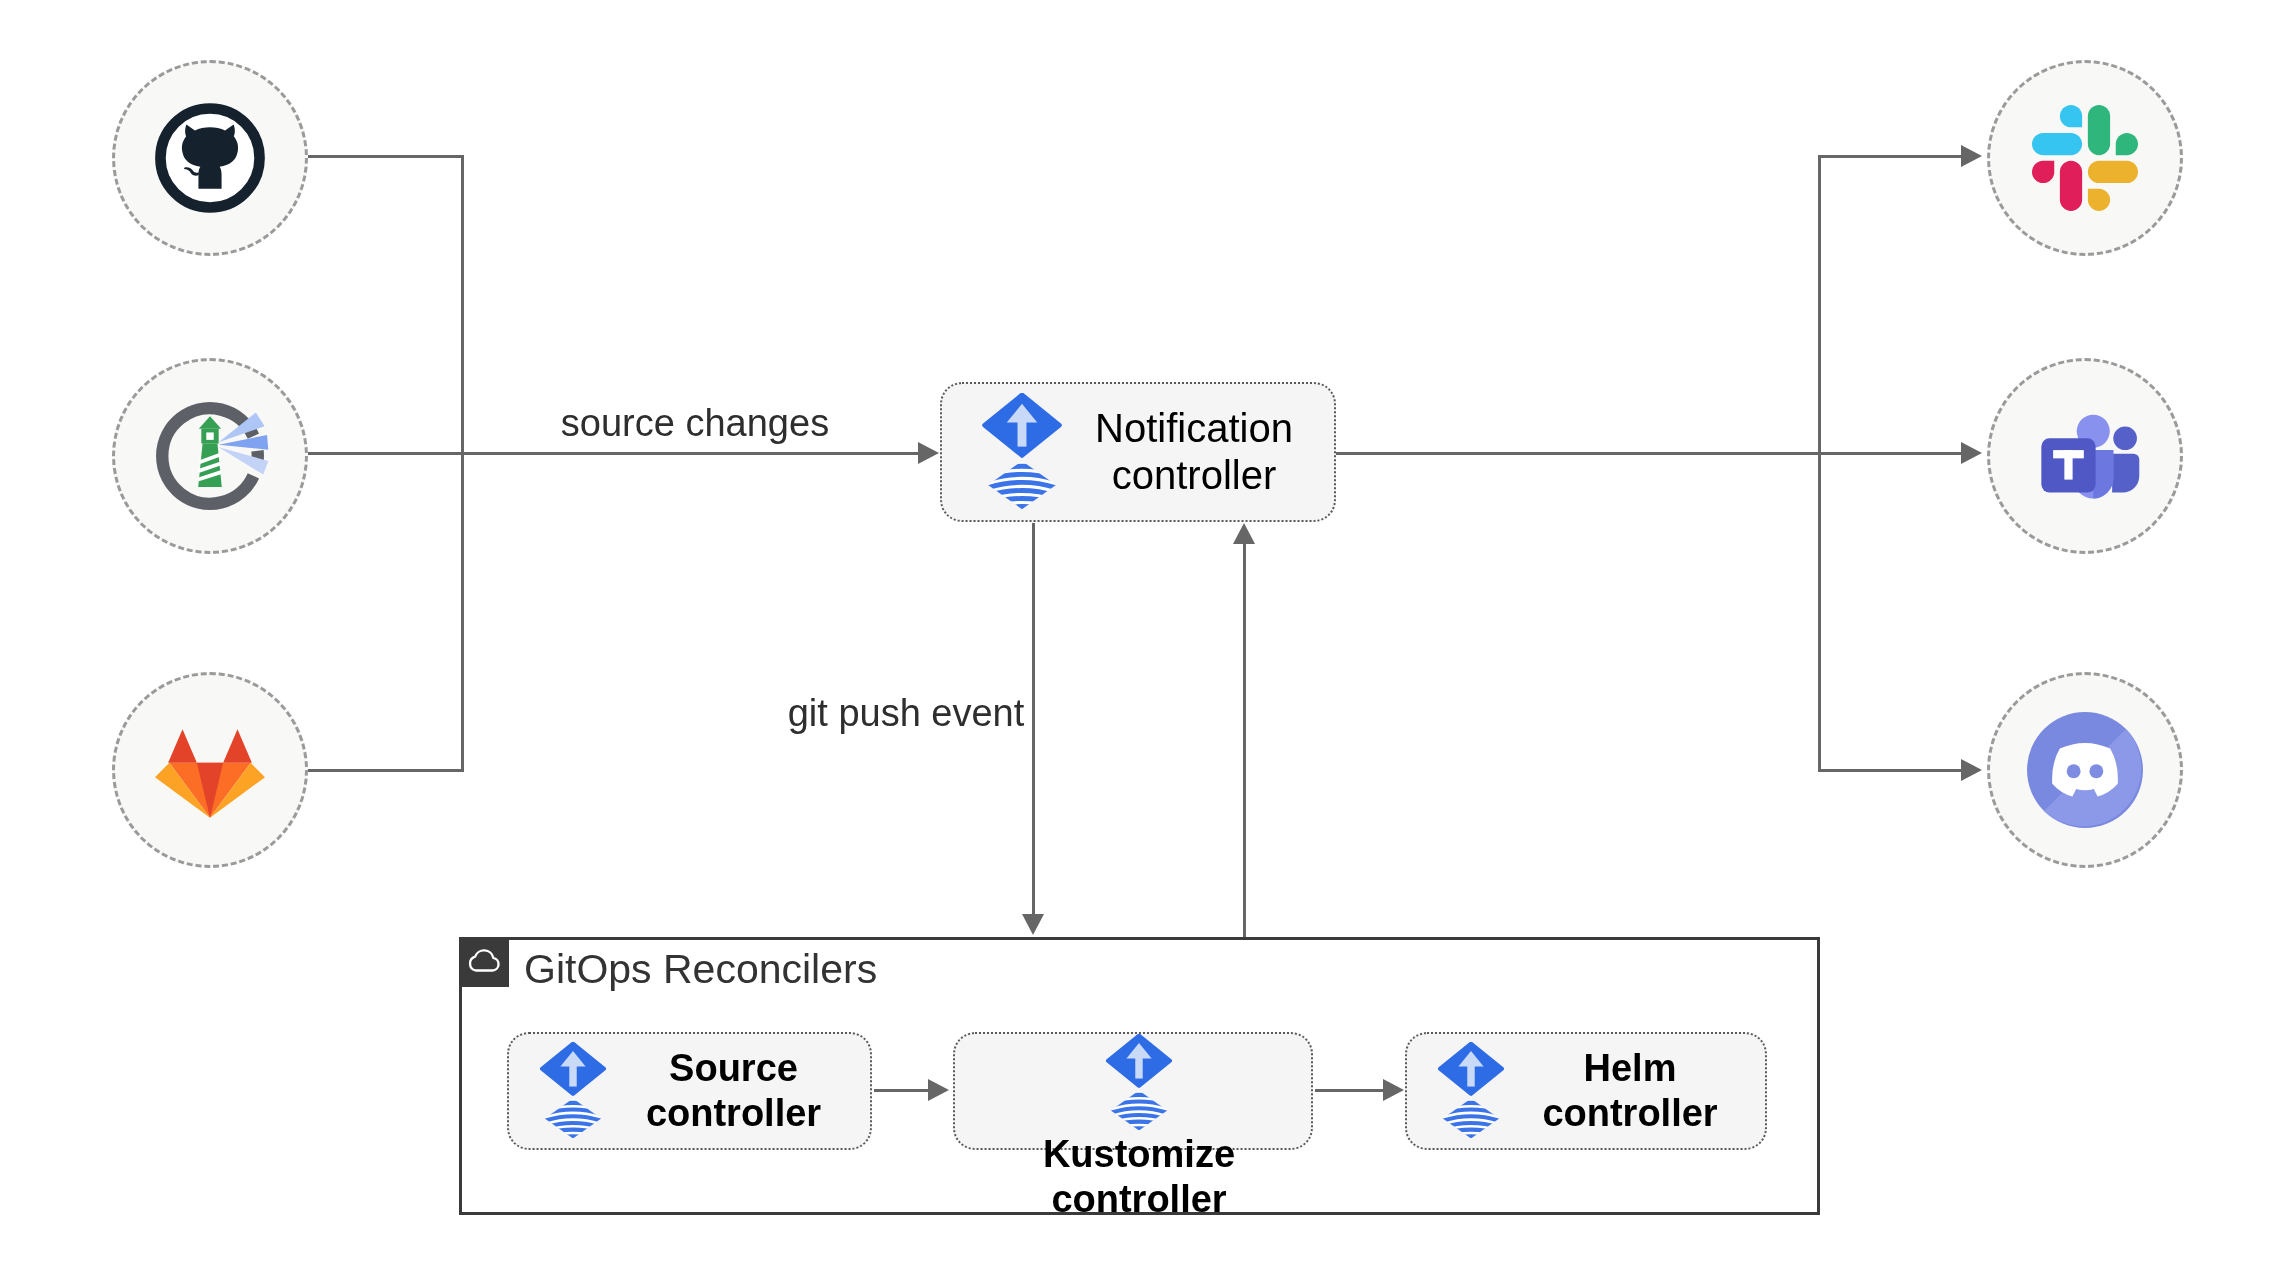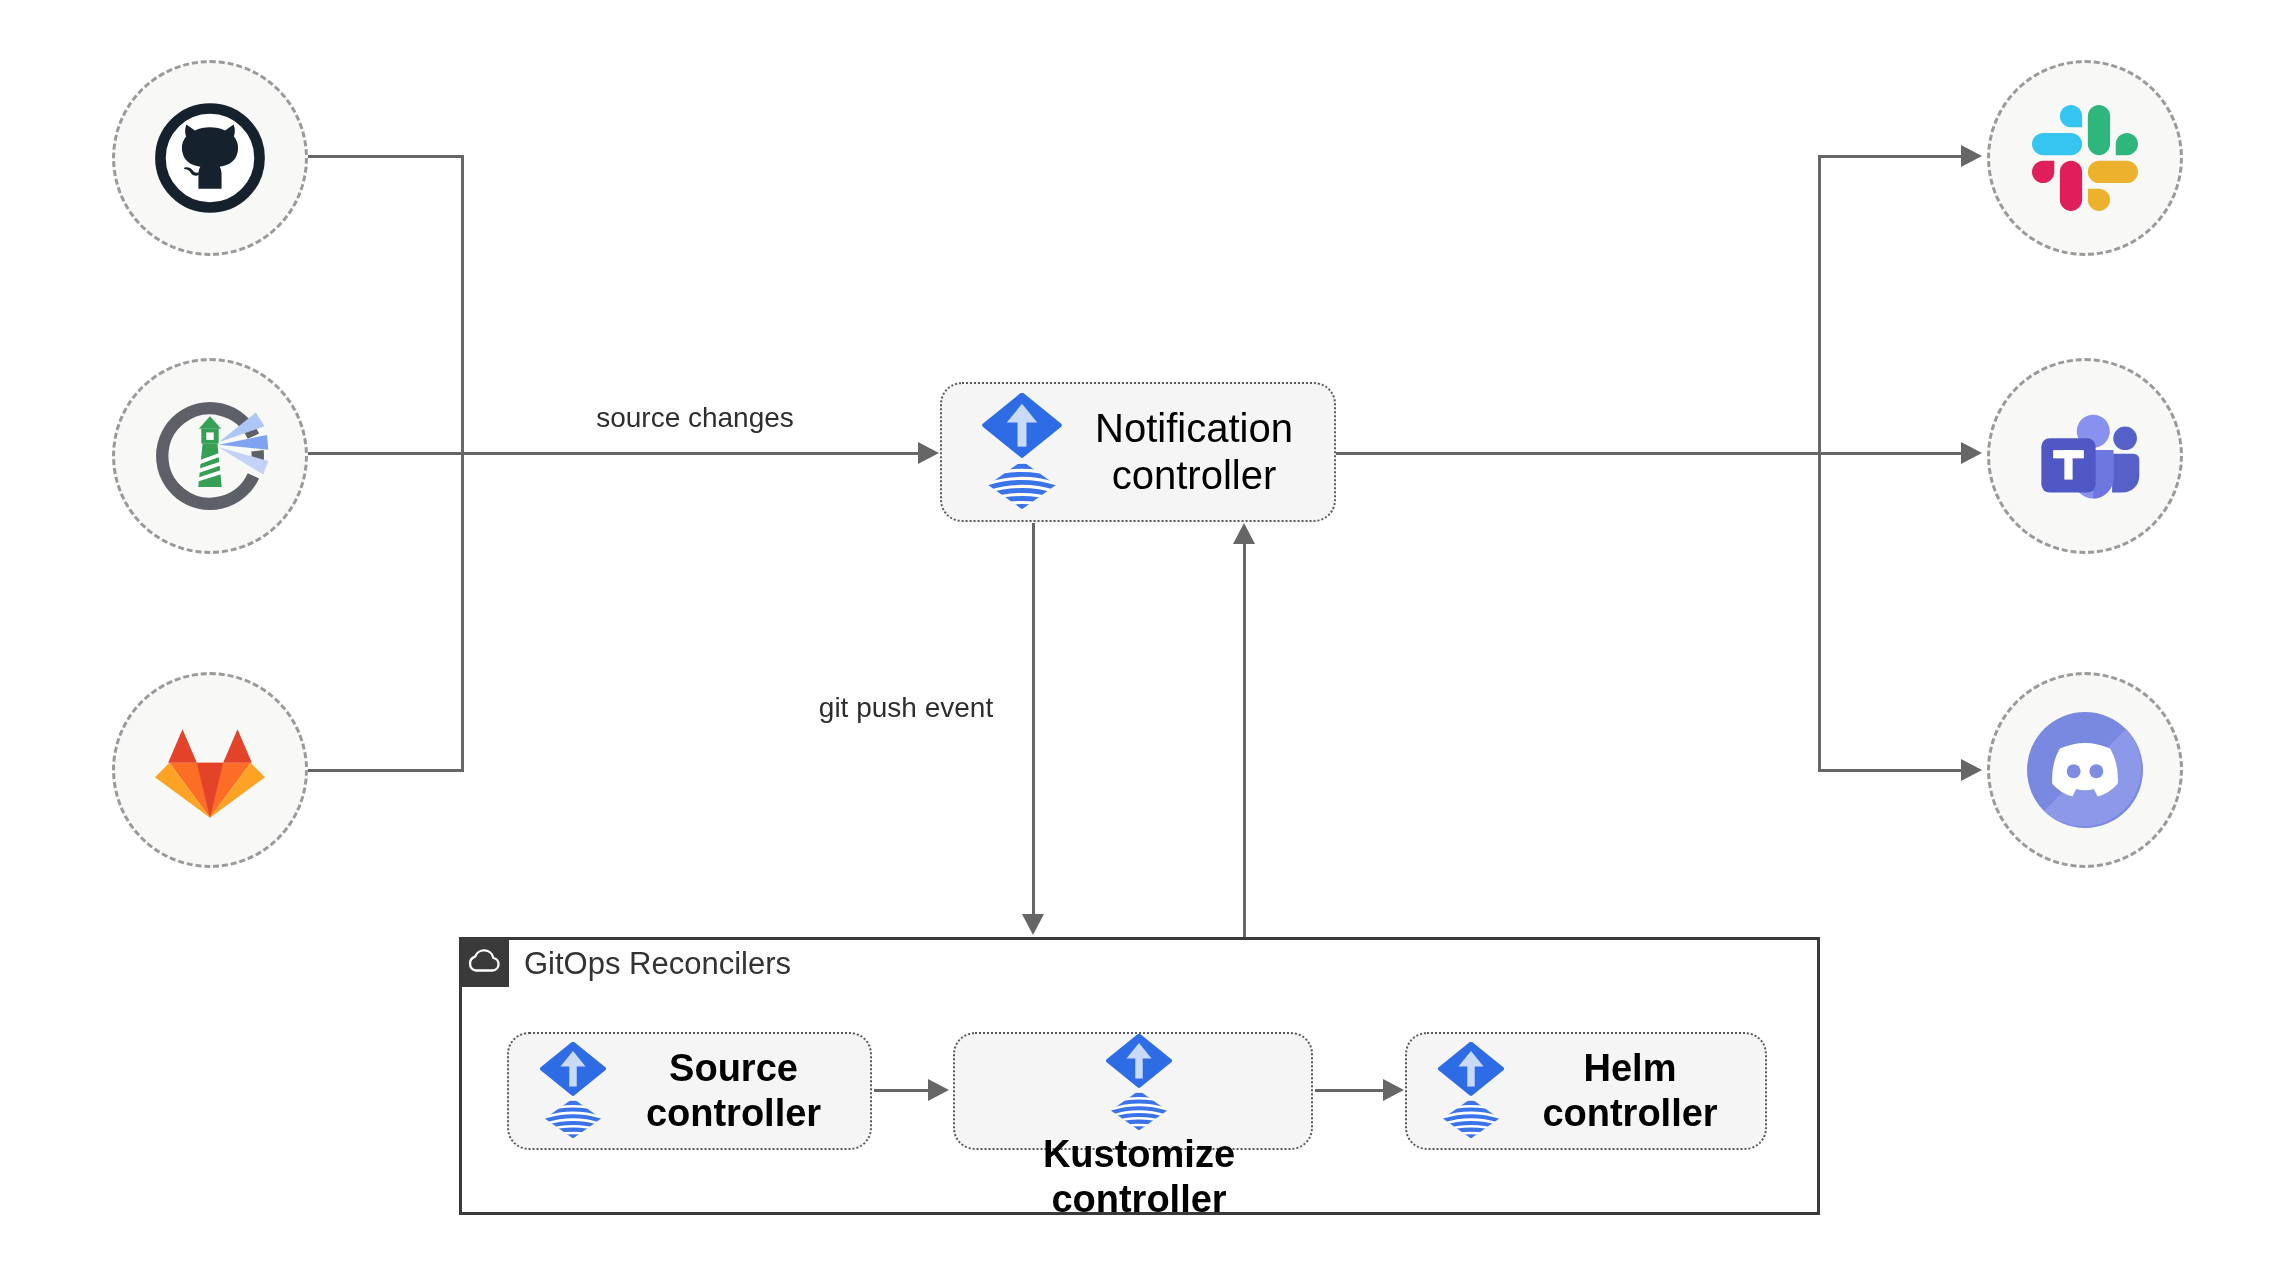--- a/index.html
+++ b/index.html
@@ -20,21 +20,21 @@
     display:flex;align-items:center;padding-left:34px;padding-right:14px;
   }
   .ctrl-label{
     flex:1;text-align:center;color:#000;line-height:1.18;
     word-wrap:break-word;
   }
   .notif-label{font-size:40px;}
   .small-label{font-size:38px;font-weight:bold;}
   
   .edge-label{
-    position:absolute;color:#2e2e2e;font-size:28px;text-align:center;
+    position:absolute;color:#2e2e2e;font-size:38px;text-align:center;
     background:#ffffff;white-space:nowrap;
   }
   
   .line{position:absolute;background:#666666;}
   
   .ah-right{position:absolute;width:0;height:0;border-top:11px solid transparent;
     border-bottom:11px solid transparent;border-left:21px solid #666666;}
   .ah-down{position:absolute;width:0;height:0;border-left:11px solid transparent;
     border-right:11px solid transparent;border-top:21px solid #666666;}
   .ah-up{position:absolute;width:0;height:0;border-left:11px solid transparent;
@@ -42,21 +42,21 @@
   
   .gitops-container{
     position:absolute;left:459px;top:937px;width:1361px;height:278px;
     background:#ffffff;border:3px solid #3a3a3a;box-sizing:border-box;
   }
   .gitops-badge{
     position:absolute;left:459px;top:937px;width:50px;height:50px;
     background:#3a3a3a;display:flex;align-items:center;justify-content:center;
   }
   .gitops-title{
-    position:absolute;left:524px;top:946px;font-size:31px;color:#333333;
+    position:absolute;left:524px;top:946px;font-size:41px;color:#333333;
     white-space:nowrap;
   }
   svg{display:block;}
 </style>
 </head>
 <body>
 
 <svg width="0" height="0" style="position:absolute">
   <defs>
     <g id="flux-def">

